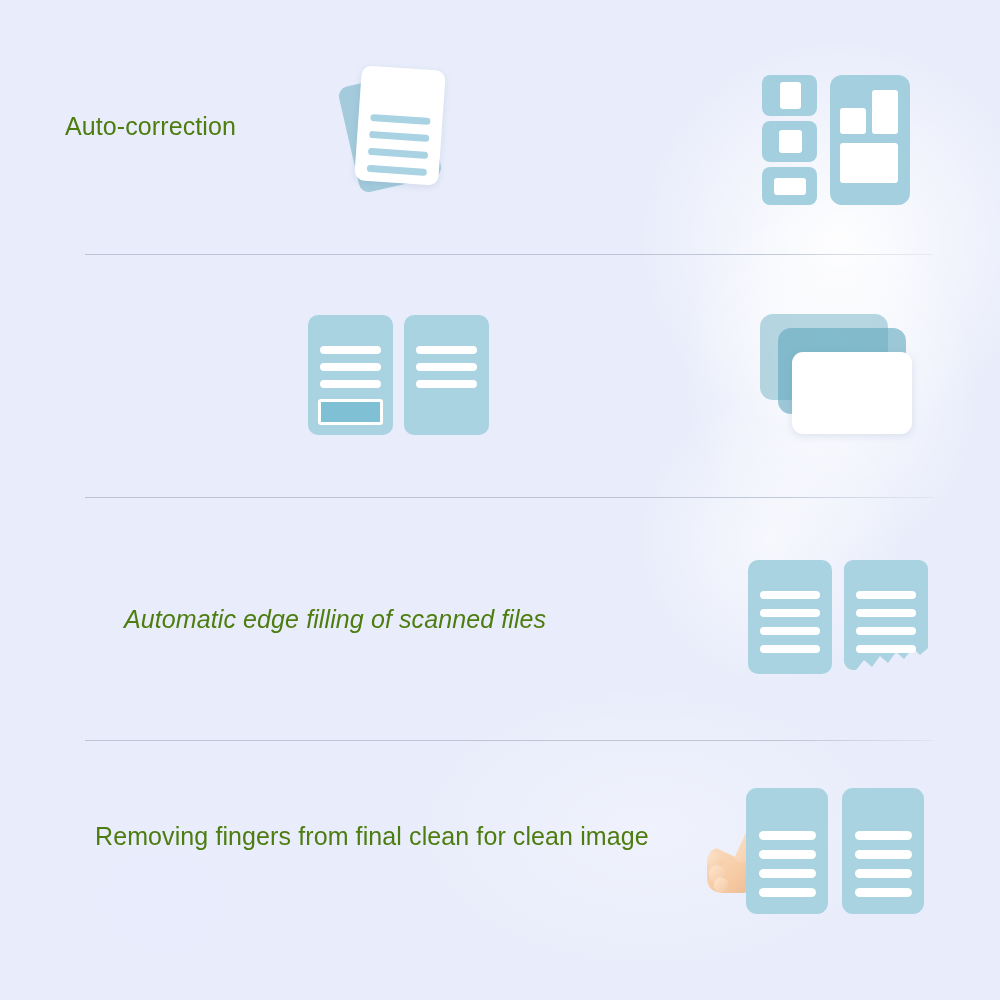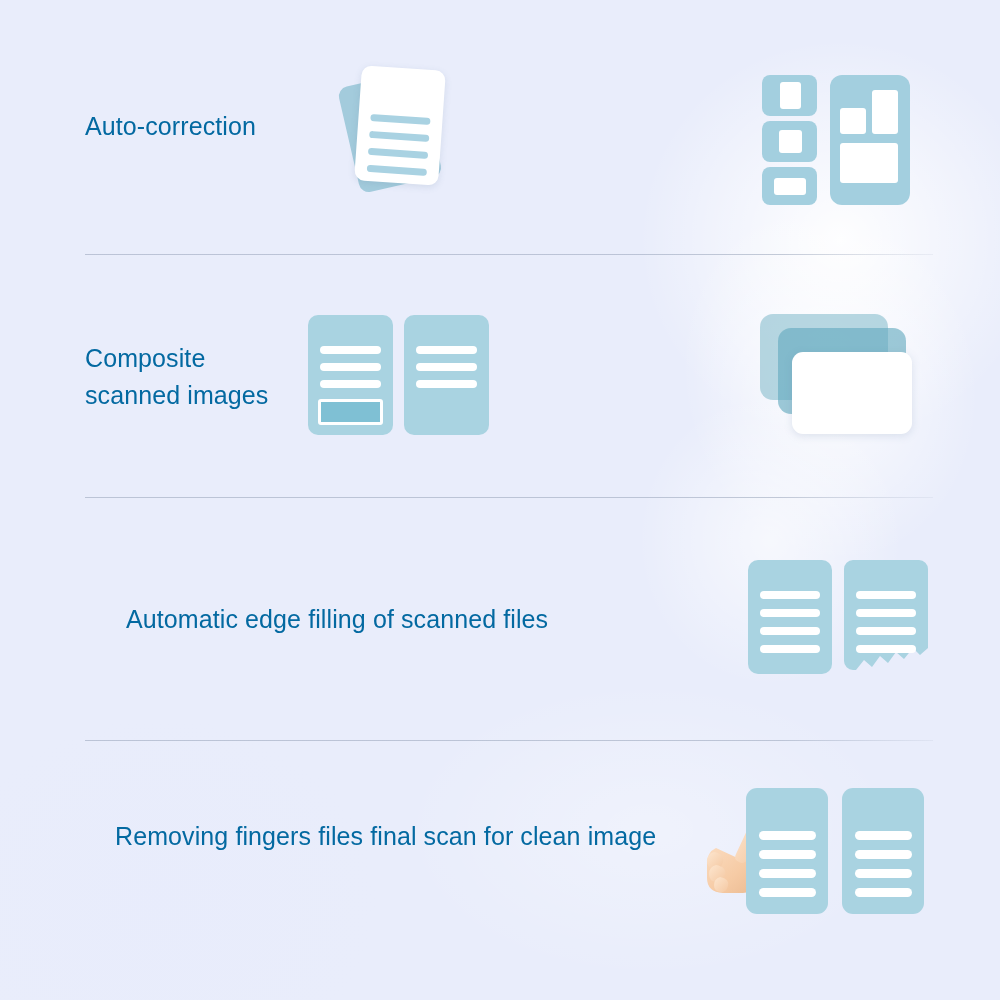--- a/index.html
+++ b/index.html
@@ -67,27 +67,26 @@
 
   .content {
     position: relative;
     width: 1000px;
     height: 1000px;
   }
 
   
   .feature-label {
     position: absolute;
-    color: #0369a1;
+    color: #4d7c0f;
     font-size: 25px;
     line-height: 37px;
     font-weight: 400;
     letter-spacing: 0.1px;
     white-space: pre-line;
-    margin-left: 20px;
   }
 
   
   .divider {
     position: absolute;
     height: 1px;
     background: linear-gradient(to right, rgba(150,162,184,0.55), rgba(150,162,184,0.55) 82%, rgba(150,162,184,0.12));
   }
 
   
@@ -242,22 +241,20 @@
 
       <div class="mf-panel" style="left:68px; top:3px; width:80px; height:130px;">
         <i style="left:10px; top:33px; width:26px; height:26px;"></i>
         <i style="left:42px; top:15px; width:26px; height:44px;"></i>
         <i style="left:10px; top:68px; width:58px; height:40px;"></i>
       </div>
     </div>
 
     <div class="divider" style="left:85px; top:254px; width:848px;"></div>
 
-    <div class="feature-label" style="left:65px; top:340px; width:240px;">Composite
-scanned images</div>
 
     <div class="icon-box" style="left:308px; top:315px; width:180px; height:122px;">
       <div class="cs-card" style="left:0px; top:0px; width:85px; height:120px;">
         <div class="ln" style="left:12px; top:31px; width:61px;"></div>
         <div class="ln" style="left:12px; top:48px; width:61px;"></div>
         <div class="ln" style="left:12px; top:65px; width:61px;"></div>
         <div class="cs-photo" style="left:10px; top:84px; width:65px; height:26px;"></div>
       </div>
       <div class="cs-card" style="left:96px; top:0px; width:85px; height:120px;">
         <div class="ln" style="left:12px; top:31px; width:61px;"></div>
@@ -268,21 +265,21 @@
 
 
     <div class="icon-box" style="left:760px; top:312px; width:175px; height:132px;">
       <div class="bc-back" style="left:0px; top:2px; width:128px; height:86px;"></div>
       <div class="bc-mid" style="left:18px; top:16px; width:128px; height:86px;"></div>
       <div class="bc-front" style="left:32px; top:40px; width:120px; height:82px;"></div>
     </div>
 
     <div class="divider" style="left:85px; top:497px; width:848px;"></div>
 
-    <div class="feature-label" style="left:106px; top:601px; width:560px;">Automatic edge filling of scanned files</div>
+    <div class="feature-label" style="left:124px; top:601px; width:560px;font-style:italic;">Automatic edge filling of scanned files</div>
 
     <div class="icon-box" style="left:748px; top:560px; width:180px; height:118px;">
       <div class="ef-card" style="left:0px; top:0px; width:84px; height:114px;">
         <div class="ln" style="left:12px; top:31px; width:60px;"></div>
         <div class="ln" style="left:12px; top:49px; width:60px;"></div>
         <div class="ln" style="left:12px; top:67px; width:60px;"></div>
         <div class="ln" style="left:12px; top:85px; width:60px;"></div>
       </div>
       <div style="left:96px; top:0px; width:84px; height:114px;">
         <svg width="84" height="114" viewBox="0 0 84 114">
@@ -290,21 +287,21 @@
           <rect x="12" y="31" width="60" height="8" rx="4" fill="#ffffff"></rect>
           <rect x="12" y="49" width="60" height="8" rx="4" fill="#ffffff"></rect>
           <rect x="12" y="67" width="60" height="8" rx="4" fill="#ffffff"></rect>
           <rect x="12" y="85" width="60" height="8" rx="4" fill="#ffffff"></rect>
         </svg>
       </div>
     </div>
 
     <div class="divider" style="left:85px; top:740px; width:848px;"></div>
 
-    <div class="feature-label" style="left:95px; top:818px; width:570px;">Removing fingers files final scan for clean image</div>
+    <div class="feature-label" style="left:95px; top:818px; width:570px;">Removing fingers from final clean for clean image</div>
 
     <div class="icon-box" style="left:700px; top:788px; width:230px; height:132px;">
 
       <div class="fr-hand" style="left:2px; top:24px; width:70px; height:82px;">
         <svg width="70" height="82" viewBox="0 0 70 82">
           <defs>
             <linearGradient id="skin" x1="0" y1="0" x2="1" y2="1">
               <stop offset="0%" stop-color="#fbdcc0"></stop>
               <stop offset="55%" stop-color="#f6cba5"></stop>
               <stop offset="100%" stop-color="#eab990"></stop>

